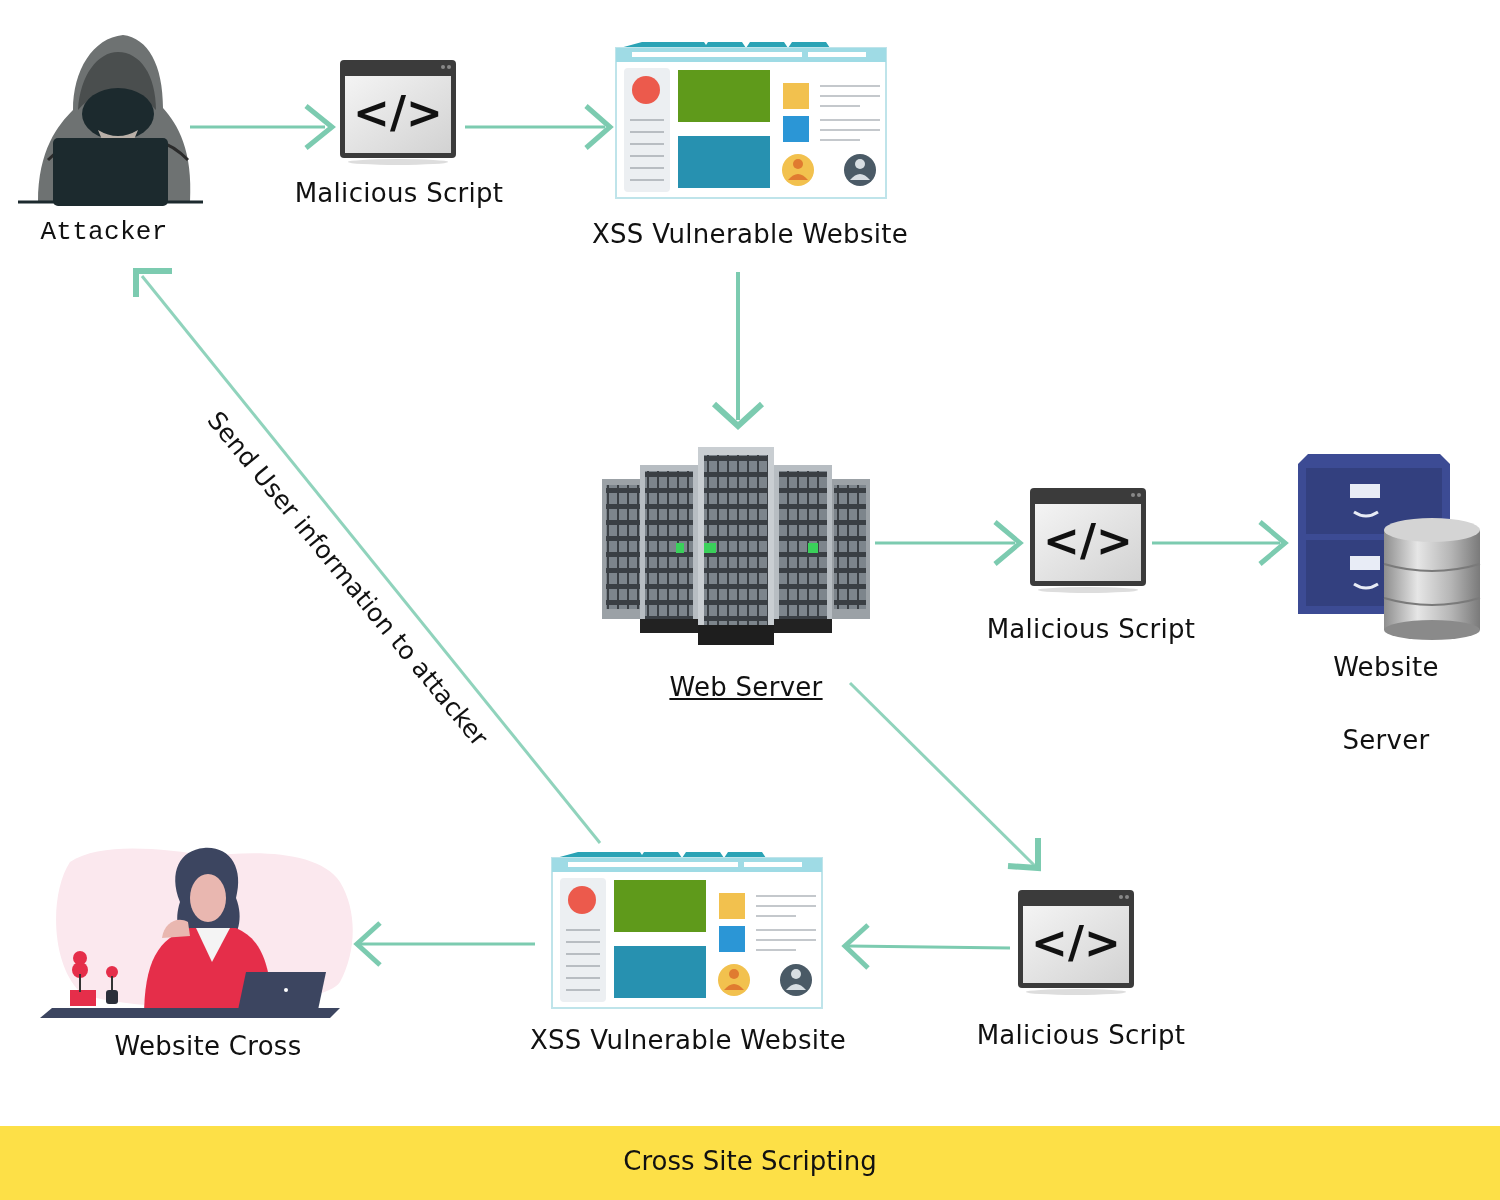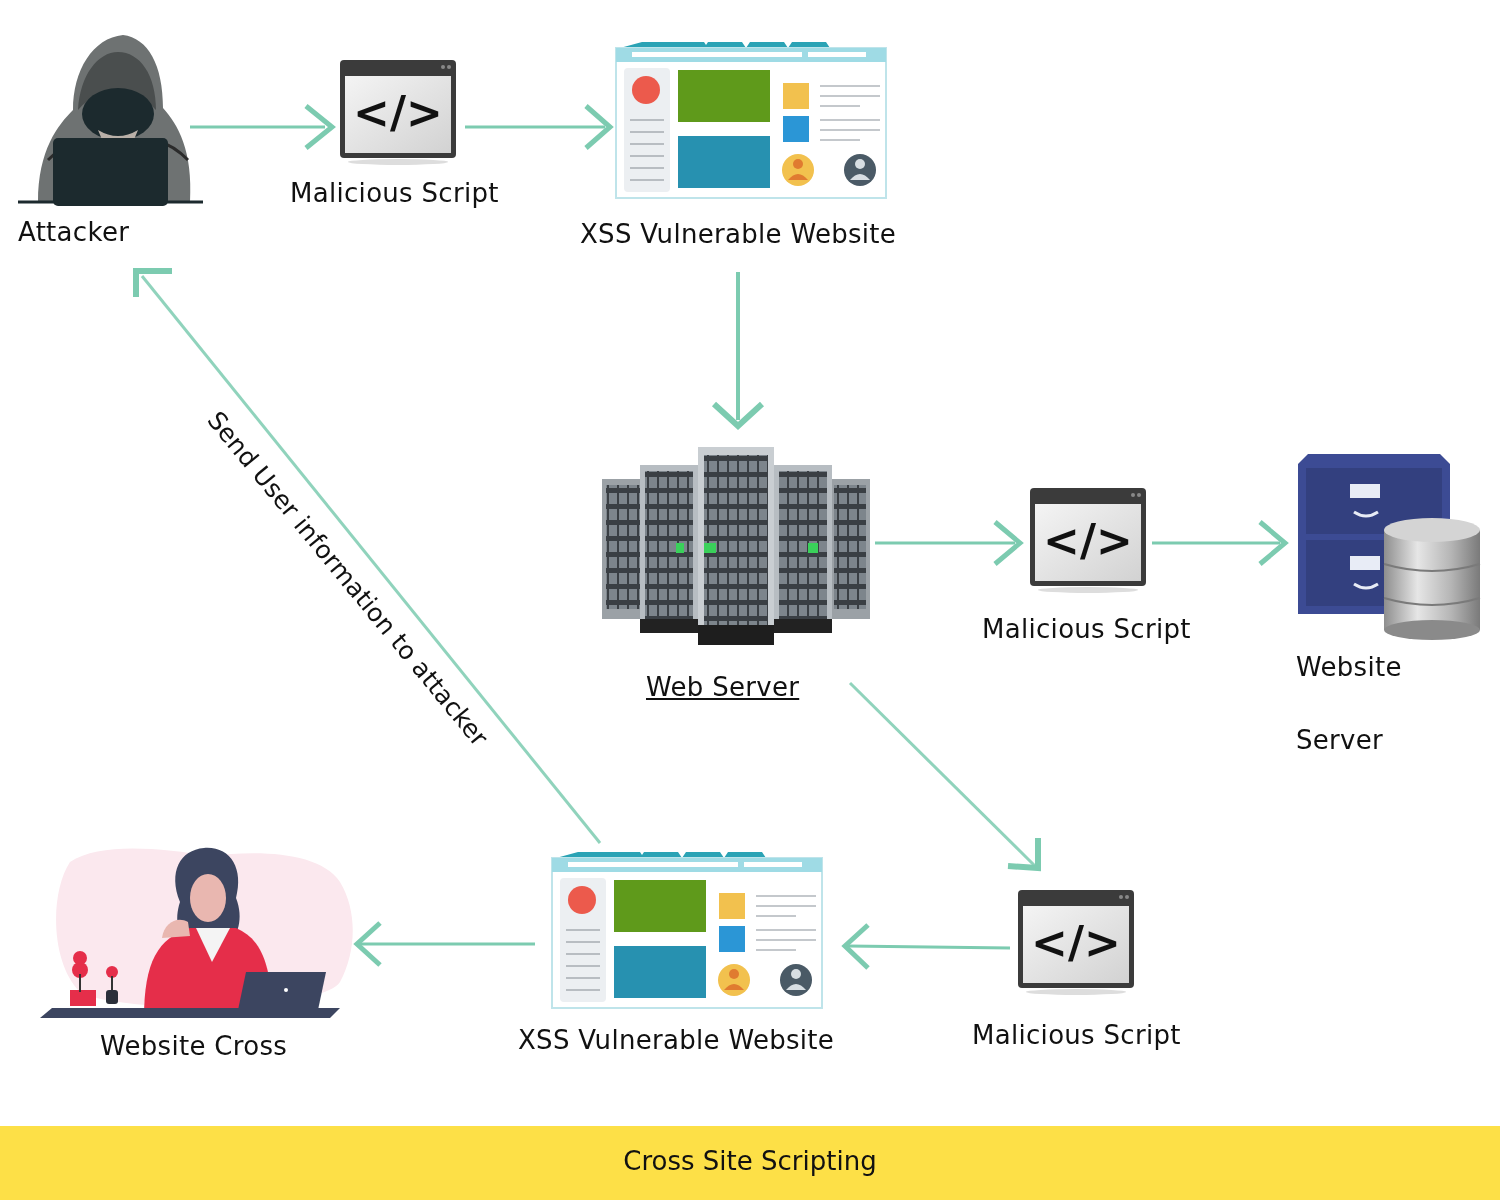--- a/index.html
+++ b/index.html
@@ -1,19 +1,19 @@
 <!DOCTYPE html>
 <html><head>
 <meta charset="utf-8">
 <style>
   html, body { margin:0; padding:0; }
   body { width:1500px; height:1200px; position:relative; background:#ffffff; overflow:hidden;
          font-family:"DejaVu Sans", sans-serif; color:#111; }
   .abs { position:absolute; }
-  .label { position:absolute; font-size:26px; color:#111; white-space:nowrap; text-align:left; letter-spacing:0.3px; }
+  .label { position:absolute; font-size:26px; color:#111; white-space:nowrap; text-align:center; letter-spacing:0.3px; }
   svg.arrows { position:absolute; left:0; top:0; width:1500px; height:1200px; pointer-events:none; }
   .footer { position:absolute; left:0; top:1126px; width:1500px; height:74px; background:#fde047; }
   .footer-text { position:absolute; left:0; width:1500px; top:20px; text-align:center; font-size:26px; color:#111; }
   .diag-label { position:absolute; left:140px; top:555px; font-size:25px; color:#111; white-space:nowrap;
                 transform-origin:center center; transform:rotate(50.5deg); width:400px; text-align:center; }
   
   .script-icon { position:absolute; width:120px; height:108px; }
   
   .web-icon { position:absolute; width:276px; height:160px; }
 </style>
@@ -69,21 +69,21 @@
   <svg width="185" height="180" viewBox="0 0 185 180">
     <path d="M20,172 C20,120 40,95 55,80 C55,40 75,8 105,5 C130,8 145,35 145,78 C160,95 175,120 172,172 Z" fill="#6e7272"></path>
     <path d="M60,80 C62,45 80,22 100,22 C122,22 138,45 138,80 C125,66 110,60 100,60 C88,60 72,66 60,80 Z" fill="#4a4e4e"></path>
     <ellipse cx="100" cy="84" rx="36" ry="26" fill="#1c2a2e"></ellipse>
     <path d="M80,100 Q100,112 120,100 L115,112 Q100,118 85,112 Z" fill="#b9b0a8"></path>
     <path d="M30,130 Q60,100 80,120 M170,130 Q140,100 120,120" stroke="#2b2b2b" stroke-width="3" fill="none"></path>
     <rect x="35" y="108" width="115" height="68" rx="5" fill="#1c2a2e"></rect>
     <line x1="0" y1="172" x2="185" y2="172" stroke="#1c2a2e" stroke-width="3"></line>
   </svg>
 </div>
-<div class="label" style="left:18px;top:217px;width:172px;">Attacker</div>
+<div class="label" style="left:18px;top:217px;width:172px;font-family:Liberation Mono, monospace;">Attacker</div>
 
 <div class="script-icon" style="left:338px;top:58px;">
   <svg width="120" height="108" viewBox="0 0 120 108">
     <defs>
         <linearGradient id="sg1" x1="0" y1="0" x2="1" y2="1">
           <stop offset="0" stop-color="#f4f4f4"></stop>
           <stop offset="1" stop-color="#d2d2d2"></stop>
         </linearGradient>
       </defs>
     <ellipse cx="60" cy="104" rx="50" ry="3" fill="#ddd"></ellipse>

